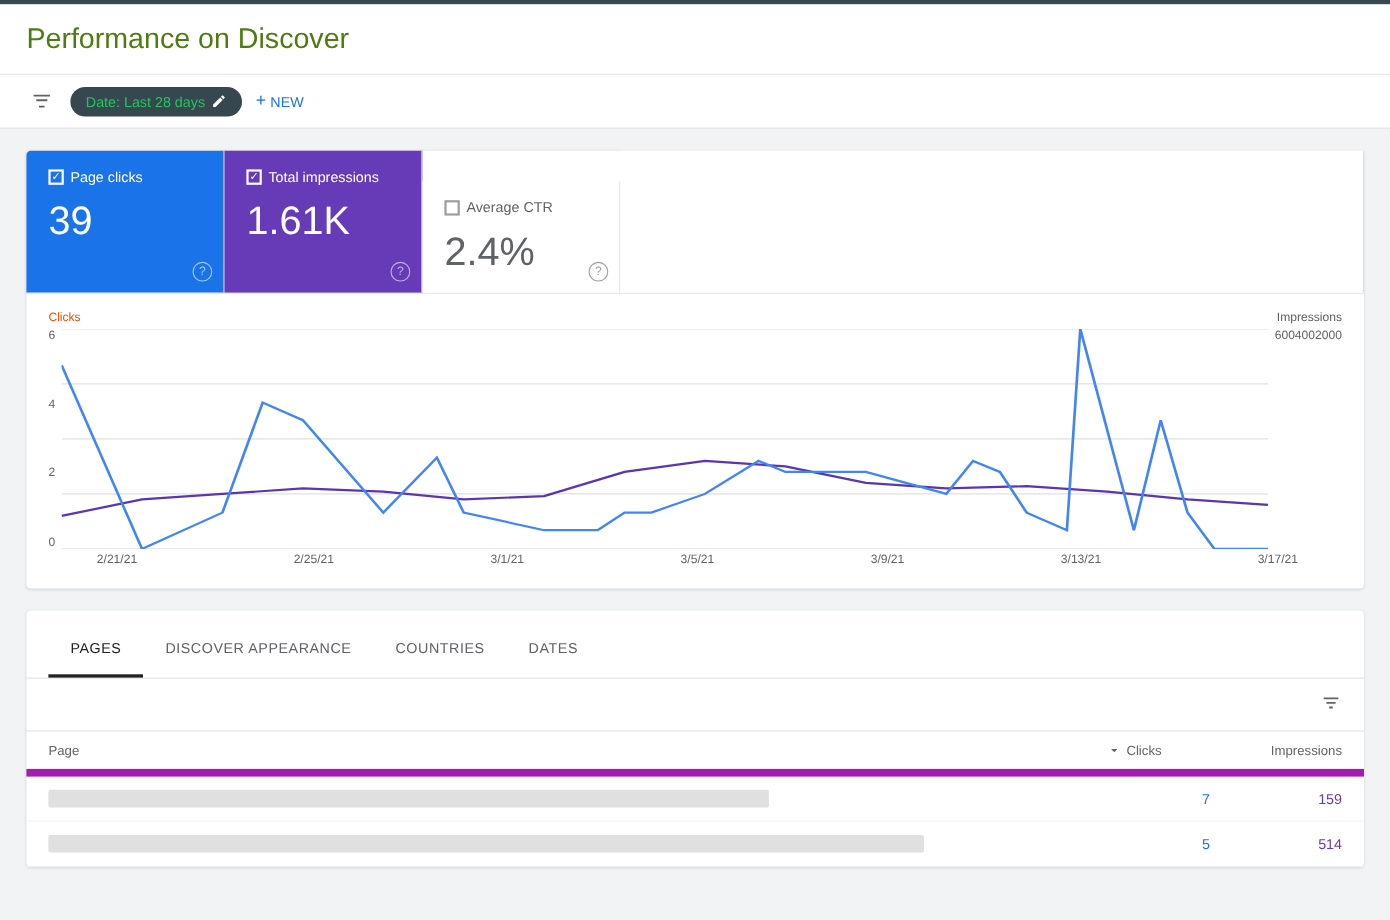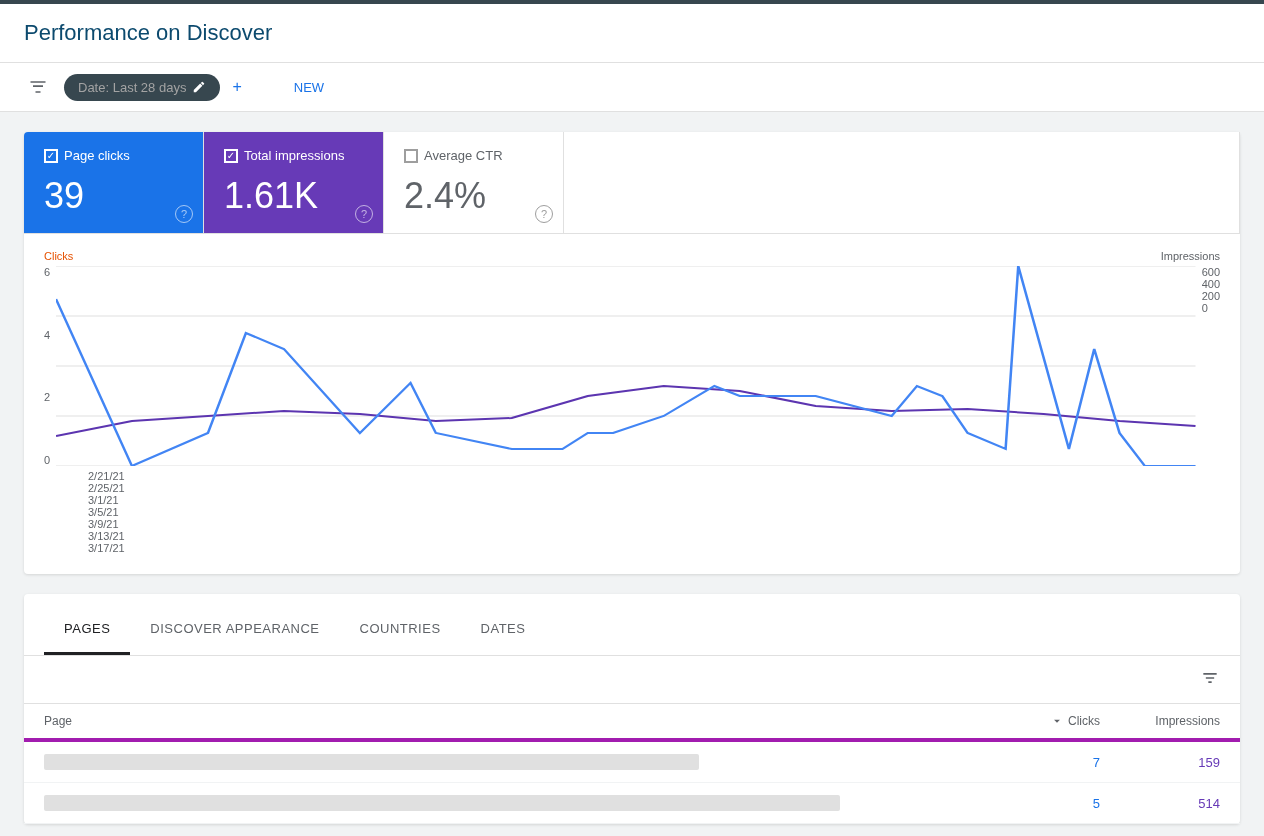--- a/index.html
+++ b/index.html
@@ -10,23 +10,23 @@
       height: 4px;
     }
 
     .header {
       background: #fff;
       padding: 16px 24px;
       border-bottom: 1px solid #e0e0e0;
     }
 
     .header h1 {
-      font-size: 22px;
+      font-size: 26px;
       font-weight: 400;
-      color: #0c4a6e;
+      color: #4d7c0f;
     }
 
     .toolbar {
       background: #fff;
       padding: 10px 24px;
       border-bottom: 1px solid #e0e0e0;
       display: flex;
       align-items: center;
       gap: 12px;
     }
@@ -35,21 +35,21 @@
       background: none;
       border: none;
       cursor: pointer;
       padding: 4px;
       display: flex;
       align-items: center;
     }
 
     .date-btn {
       background: #37474f;
-      color: #a3a3a3;
+      color: #22c55e;
       border: none;
       border-radius: 20px;
       padding: 6px 14px;
       cursor: pointer;
       font-size: 13px;
       display: flex;
       align-items: flex-start;
       gap: 6px;
     }
 
@@ -97,20 +97,21 @@
 
     .metric-card.impressions {
       background: #673ab7;
       color: #fff;
     }
 
     .metric-card.ctr {
       background: #fff;
       color: #5f6368;
       border-radius: 0;
+      margin-top: 28px;
     }
 
     .metric-card.empty {
       flex: 1;
       background: #fff;
     }
 
     .metric-label {
       display: flex;
       align-items: center;
@@ -172,21 +173,20 @@
       justify-content: space-between;
       margin-bottom: 4px;
     }
 
     .x-axis-labels {
       display: flex;
       justify-content: space-between;
       padding: 4px 40px 0 44px;
       font-size: 11px;
       color: #5f6368;
-      flex-direction: column;
     }
 
     
     .table-card {
       background: #fff;
       border-radius: 4px;
       box-shadow: 0 1px 3px rgba(0,0,0,0.12);
     }
 
     .tabs {
@@ -215,23 +215,24 @@
     .table-toolbar {
       display: flex;
       justify-content: flex-end;
       padding: 12px 20px;
       border-bottom: 1px solid #e0e0e0;
     }
 
     .table-header {
       display: flex;
       padding: 10px 20px;
-      border-bottom: 4px solid #a21caf;
+      border-bottom: 7px solid #a21caf;
       font-size: 12px;
       color: #5f6368;
+      gap: 44px;
     }
 
     .col-page { flex: 1; }
     .col-clicks { width: 120px; text-align: right; display: flex; align-items: center; justify-content: flex-end; gap: 4px; }
     .col-impressions { width: 120px; text-align: right; }
 
     .table-row {
       display: flex;
       padding: 12px 20px;
       border-bottom: 1px solid #f1f3f4;
@@ -276,21 +277,21 @@
 
   <button class="date-btn">
     <span>Date: Last 28 days</span>
     <svg width="14" height="14" viewBox="0 0 24 24" fill="#fff">
       <path d="M3 17.25V21h3.75L17.81 9.94l-3.75-3.75L3 17.25zM20.71 7.04a1 1 0 000-1.41l-2.34-2.34a1 1 0 00-1.41 0l-1.83 1.83 3.75 3.75 1.83-1.83z"></path>
     </svg>
   </button>
 
   <button class="new-btn">
     <span style="font-size:16px;color:#1a73e8;">+</span>
-    <span style="color:#1a73e8;font-weight:500;margin-left:48px;">NEW</span>
+    <span style="color:#1a73e8;font-weight:500;">NEW</span>
   </button>
 </div>
 
 <div class="main-content">
 
   <div class="card">
     <div class="metrics-row">
 
       <div class="metric-card clicks">
         <div class="metric-label">
@@ -390,21 +391,21 @@
                 760,0
                 800,183
                 820,83
                 840,167
                 860,200
                 900,200
               " fill="none" stroke="#4285f4" stroke-width="2"></polyline>
           </svg>
         </div>
 
-        <div style="display:flex;flex-direction:column;justify-content:flex-start;align-items:flex-start;padding-left:6px;height:200px;font-size:11px;color:#5f6368;">
+        <div style="display:flex;flex-direction:row;justify-content:center;align-items:flex-start;padding-left:6px;height:200px;font-size:11px;color:#5f6368;">
           <span>600</span>
           <span>400</span>
           <span>200</span>
           <span>0</span>
         </div>
       </div>
 
       <div class="x-axis-labels">
         <span>2/21/21</span>
         <span>2/25/21</span>

